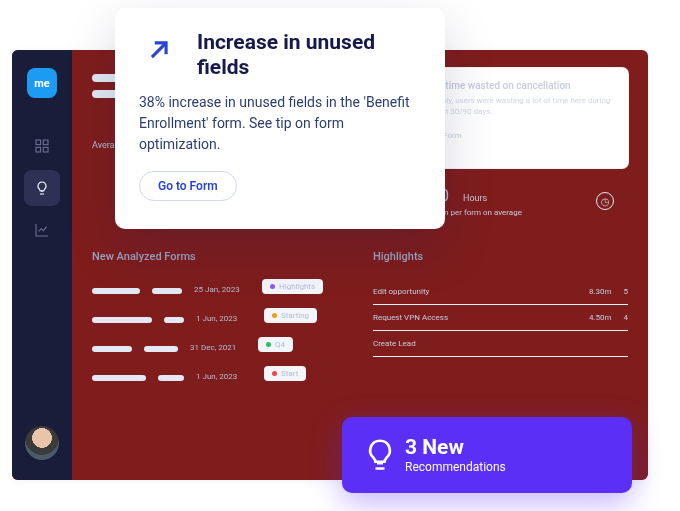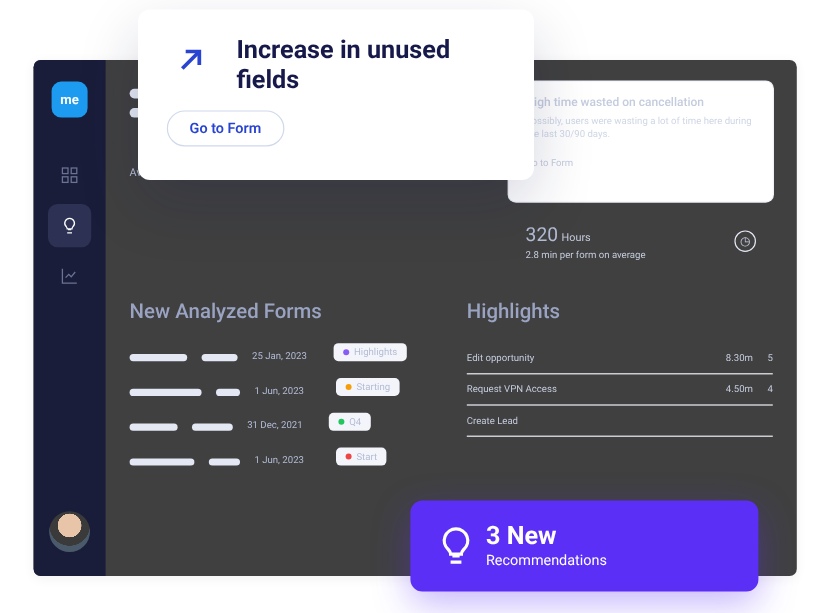--- a/index.html
+++ b/index.html
@@ -1,41 +1,41 @@
 <!DOCTYPE html>
 <html><head>
 <meta charset="utf-8">
 <style>
 *{box-sizing:border-box;margin:0;padding:0;font-family:-apple-system,BlinkMacSystemFont,'Segoe UI',Roboto,sans-serif}
 body{width:680px;height:511px;position:relative;background:#fff;overflow:hidden}
-.app{position:absolute;top:50px;left:28px;width:636px;height:430px;background:#404040;border-radius:6px;display:flex;box-shadow:0 2px 10px rgba(0,0,0,0.05)}
+.app{position:absolute;top:50px;left:12px;width:636px;height:430px;background:#7f1d1d;border-radius:6px;display:flex;box-shadow:0 2px 10px rgba(0,0,0,0.05)}
 .sidebar{width:60px;background:#1a1d3a;border-top-left-radius:6px;border-bottom-left-radius:6px;display:flex;flex-direction:column;align-items:center;padding-top:18px;position:relative}
 .logo{width:30px;height:30px;background:#1d9bf0;border-radius:8px;display:flex;align-items:center;justify-content:center;color:#fff;font-size:11px;font-weight:700;margin-bottom:30px}
 .nav{display:flex;flex-direction:column;gap:6px}
 .nav-item{width:36px;height:36px;border-radius:8px;display:flex;align-items:center;justify-content:center;color:#6b7394;cursor:pointer}
 .nav-item.active{background:#2d3154;color:#fff}
 .avatar{width:34px;height:34px;border-radius:50%;position:absolute;bottom:20px;left:13px;background:radial-gradient(circle at 50% 35%,#e8c5a8 0 35%,#3a3a3a 36% 60%,#4a5a6a 61% 100%);box-shadow:0 0 0 2px #1a1d3a}
 .main{flex:1;padding:24px 20px 20px 20px;position:relative;overflow:hidden}
 .kpis{display:flex;gap:18px;margin-bottom:28px}
 .kpi{flex:1;position:relative}
 .kpi .bar{height:8px;background:#e3e8f4;border-radius:4px;width:55%;margin-bottom:8px}
 .kpi .label{font-size:9px;color:#b3bcd5}
 .kpi .ic{position:absolute;right:4px;top:50px;width:18px;height:18px;border:1px solid #e3e8f4;border-radius:50%;display:flex;align-items:center;justify-content:center;color:#b3bcd5;font-size:10px}
 .rcard{position:absolute;right:20px;top:18px;width:220px;height:100px;background:#fff;border-radius:6px;padding:12px 14px;box-shadow:0 0 0 1px #eef1f8}
 .rcard .ttl{font-size:10px;color:#c5ccde;font-weight:500;margin-bottom:4px}
 .rcard .txt{font-size:8px;color:#d0d6e6;line-height:1.4;margin-bottom:14px}
 .rcard .lnk{font-size:8px;color:#c5ccde}
 .rcard2{position:absolute;right:20px;top:128px;width:220px;height:56px;background:transparent;padding:8px 14px}
 .rcard2 .num{font-size:16px;color:#b3bcd5;font-weight:400}
-.rcard2 .unit{font-size:9px;color:#c5ccde;margin-left:3px}
+.rcard2 .unit{font-size:9px;color:#c5ccde;margin-left:14px}
 .rcard2 .sub{font-size:8px;color:#c5ccde;margin-top:3px}
 .rcard2 .ic{position:absolute;right:14px;top:14px;width:18px;height:18px;border:1px solid #e3e8f4;border-radius:50%;display:flex;align-items:center;justify-content:center;color:#c5ccde;font-size:10px}
 .below{display:flex;gap:26px;margin-top:100px}
 .panel{flex:1}
-.panel h3{font-size:17px;color:#9aa4c2;font-weight:500;margin-bottom:16px}
+.panel h3{font-size:11px;color:#9aa4c2;font-weight:500;margin-bottom:16px}
 .frow{display:flex;align-items:flex-end;gap:12px;margin-bottom:14px}
 .fake{height:6px;background:#e3e8f4;border-radius:3px}
 .fdate{font-size:8px;color:#b3bcd5;width:56px}
 .tag{font-size:8px;padding:3px 8px;border-radius:4px;background:#f3f5fb;color:#b3bcd5;display:flex;align-items:center;gap:4px}
 .dot{width:5px;height:5px;border-radius:50%}
 .hlrow{display:flex;justify-content:space-between;align-items:center;font-size:8px;color:#c5ccde;padding:8px 0;border-bottom:1px solid #eef1f8}
 .hlrow .r{display:flex;gap:12px}
 .popup{position:absolute;top:8px;left:115px;width:330px;background:#fff;border-radius:10px;padding:22px 24px 28px 24px;box-shadow:0 20px 50px rgba(20,30,80,0.18);z-index:10}
 .popup .hdr{display:flex;gap:18px;align-items:flex-start;margin-bottom:12px}
 .popup .picon{width:40px;height:40px;flex-shrink:0;display:flex;align-items:center;justify-content:center}
@@ -183,20 +183,21 @@
 <div class="popup">
   <div class="hdr">
     <div class="picon">
       <svg width="34" height="34" viewBox="0 0 24 24" fill="none" stroke="#2944d1" stroke-width="2.2">
           <path d="M7 17L17 7"></path>
           <path d="M9 7h8v8"></path>
         </svg>
     </div>
     <h2>Increase in unused fields</h2>
   </div>
+  <p>38% increase in unused fields in the 'Benefit Enrollment' form. See tip on form optimization.</p>
   <span class="btn">Go to Form</span>
 </div>
 
 <div class="banner">
   <div class="bicon">
     <svg width="36" height="36" viewBox="0 0 24 24" fill="none" stroke="#fff" stroke-width="1.8">
         <path d="M9 21h6M10 17.5h4M12 2.5a6.5 6.5 0 0 0-4.3 11.4c.7.8 1.3 1.7 1.3 2.6h6c0-.9.6-1.8 1.3-2.6A6.5 6.5 0 0 0 12 2.5z"></path>
       </svg>
   </div>
   <div class="btxt">

